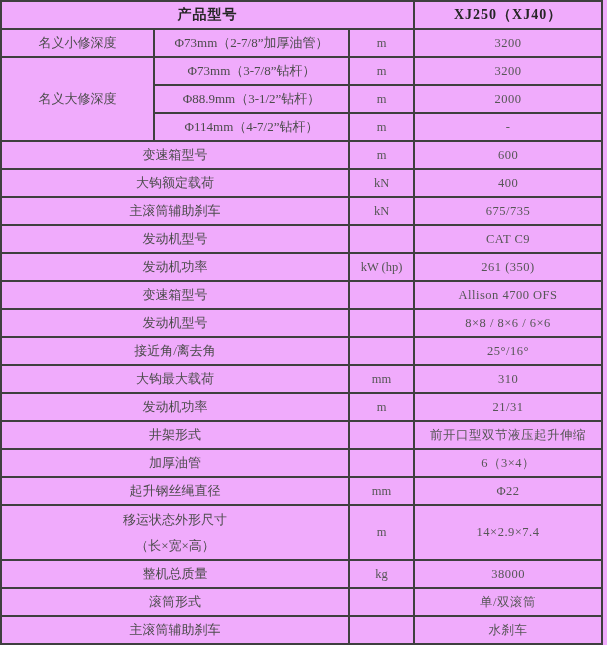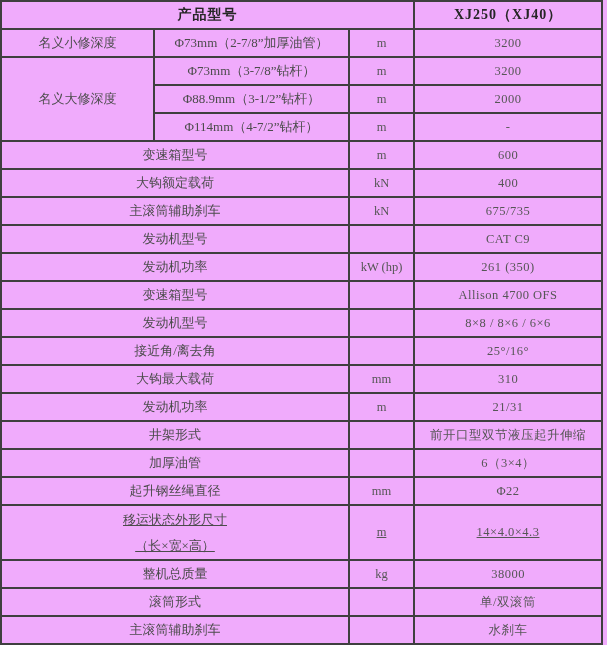--- a/index.html
+++ b/index.html
@@ -50,21 +50,20 @@
     color: #565656;
   }
   td.value {
     font-size: 12.5px;
     color: #565656;
     letter-spacing: 0.5px;
     text-align: center;
   }
   tr.tall td {
     height: 53px;
-    text-decoration: underline;
   }
   td .line {
     line-height: 26px;
     font-size: 13px;
     color: #4c4c4c;
   }
 </style>
 </head>
 <body>
 
@@ -169,21 +168,21 @@
           <td colspan="2" class="cell label">起升钢丝绳直径</td>
           <td class="cell unit">mm</td>
           <td class="cell value">Φ22</td>
         </tr>
         <tr class="tall">
           <td colspan="2" class="cell label">
             <div class="line">移运状态外形尺寸</div>
             <div class="line">（长×宽×高）</div>
           </td>
           <td class="cell unit">m</td>
-          <td class="cell value">14×4.0×4.3</td>
+          <td class="cell value">14×2.9×7.4</td>
         </tr>
         <tr>
           <td colspan="2" class="cell label">整机总质量</td>
           <td class="cell unit">kg</td>
           <td class="cell value">38000</td>
         </tr>
         <tr>
           <td colspan="2" class="cell label">滚筒形式</td>
           <td class="cell unit"></td>
           <td class="cell value">单/双滚筒</td>

